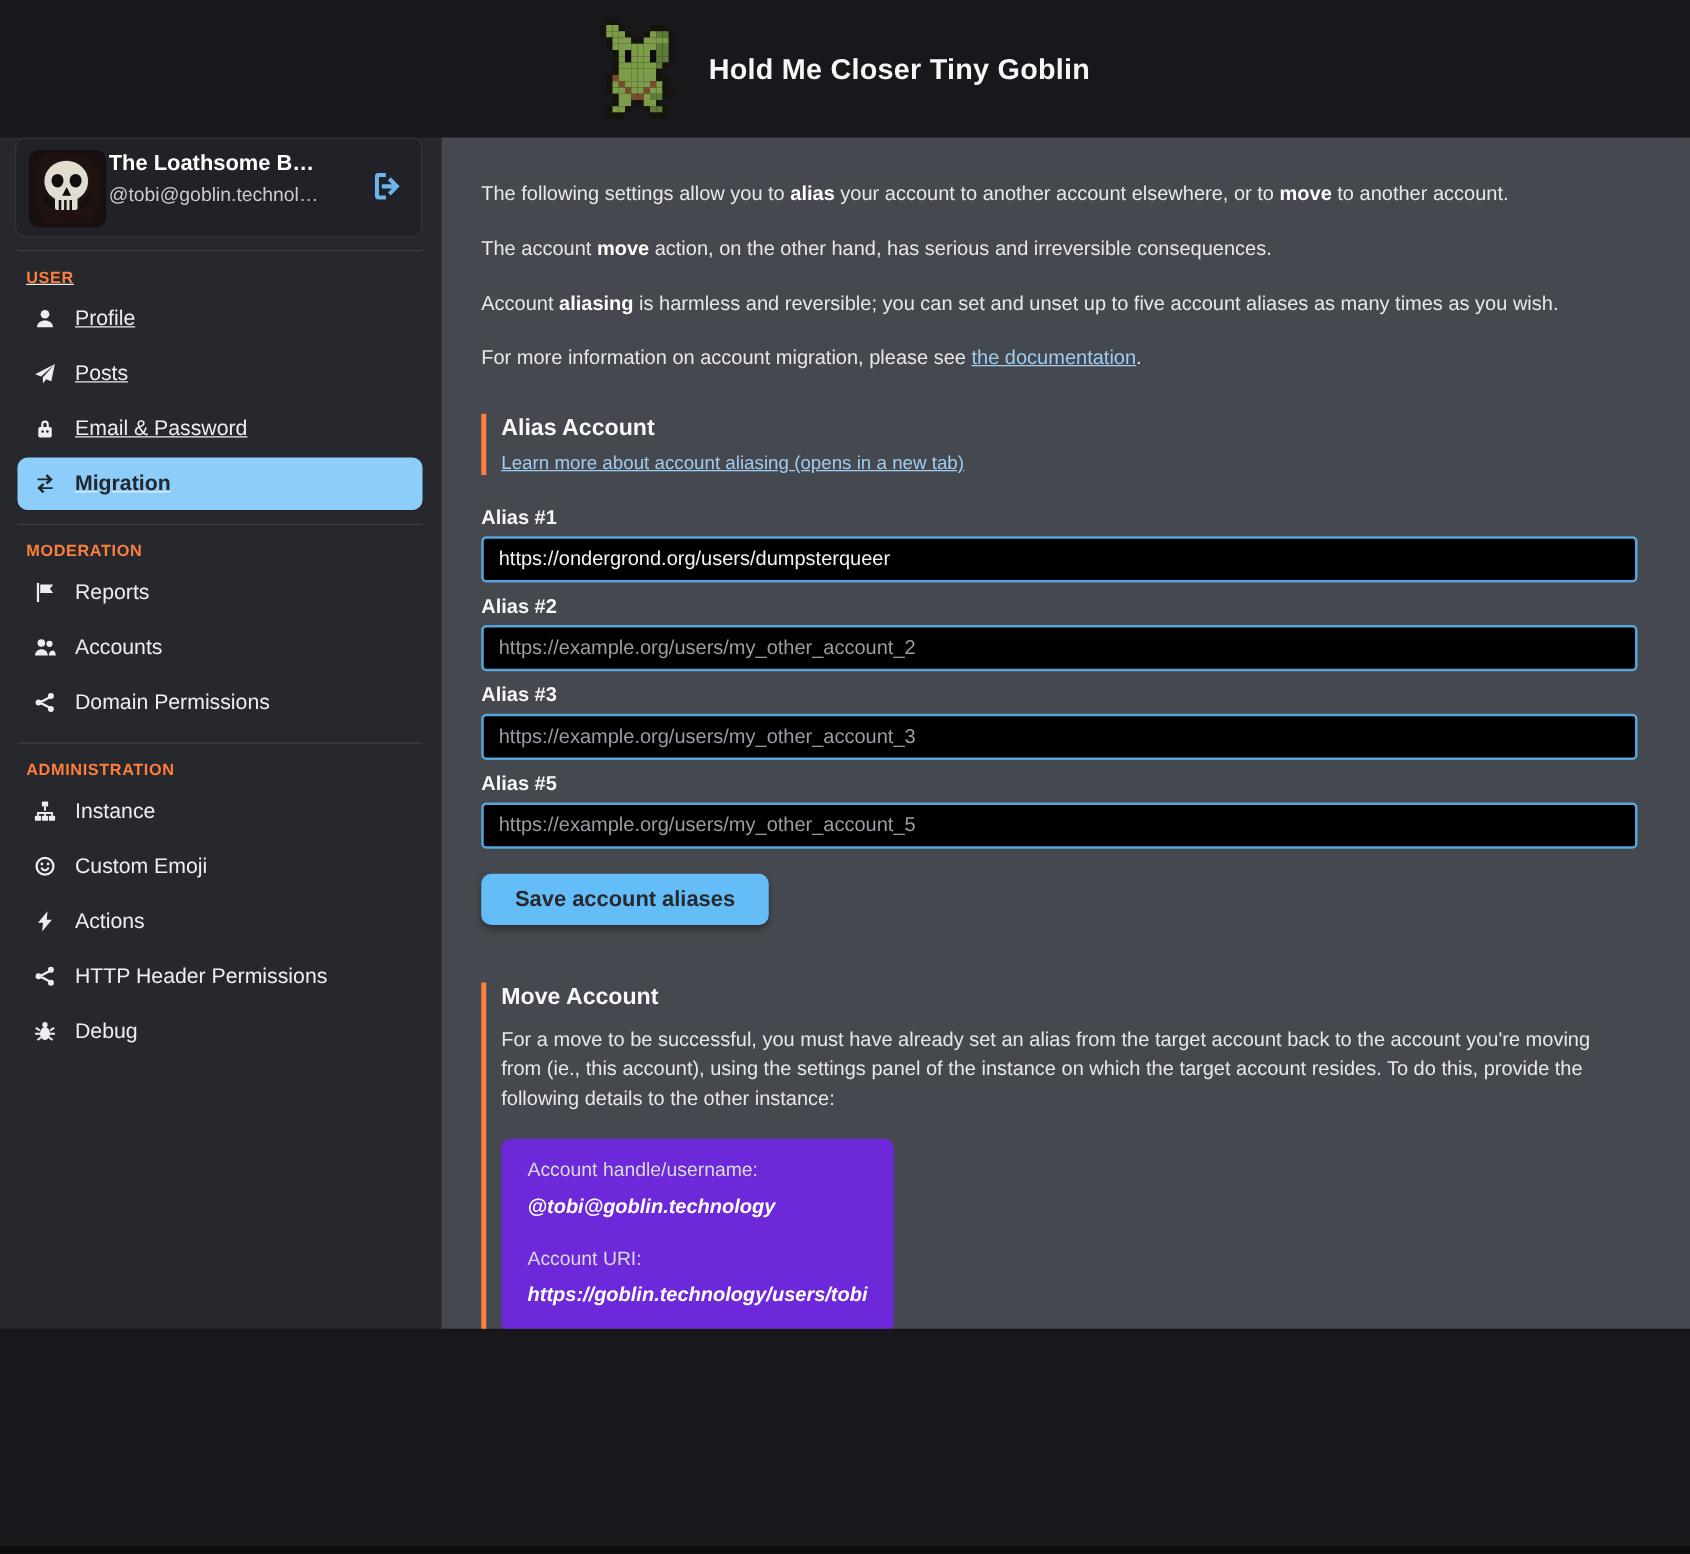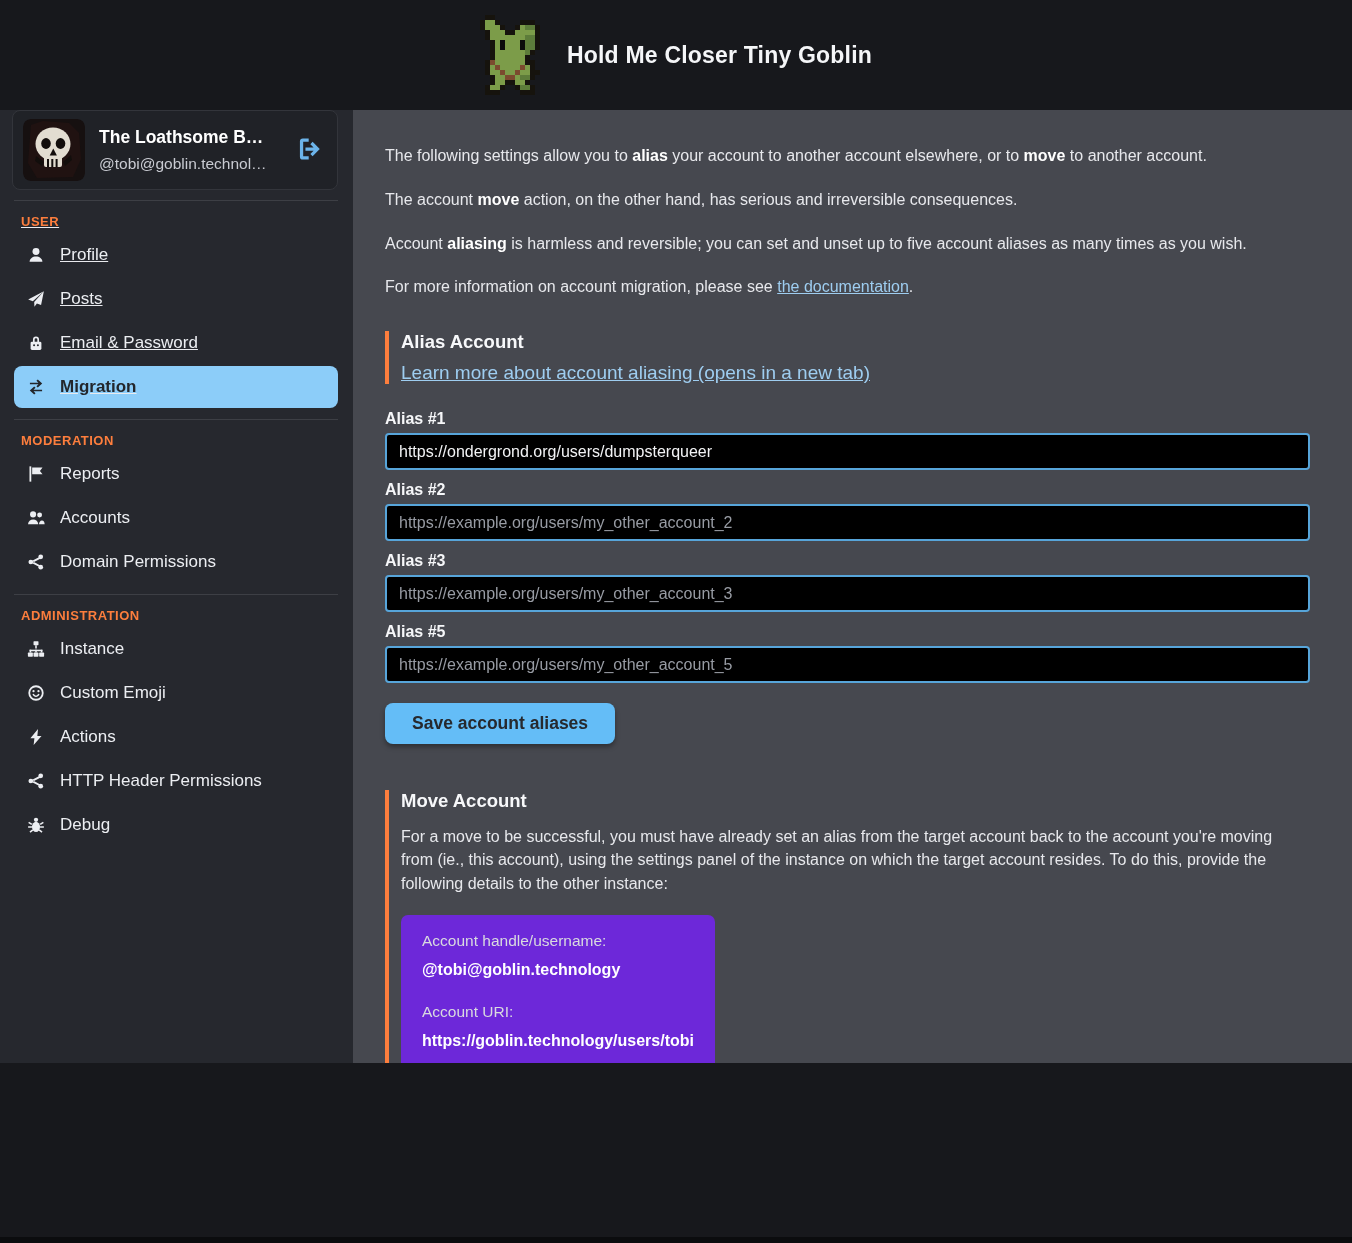--- a/index.html
+++ b/index.html
@@ -26,22 +26,22 @@
   .logo svg { display: block; image-rendering: pixelated; }
   .brand-title { font-size: 23px; font-weight: bold; color: #f5f6f8; letter-spacing: .2px; }
 
   
   .sidebar { background: #26282e; position: relative; }
   .user-card {
     margin: 0 15px 0 12px;
     background: #202227;
     border: 1px solid #33353b;
     border-radius: 8px;
-    padding: 21px 10px;
-    display: flex; align-items: center; gap: 14px;
+    padding: 9px 10px;
+    display: flex; gap: 2px;
     height: 80px;
   }
   .avatar svg { display: block; border-radius: 8px; }
   .user-meta { flex: 1; min-width: 0; }
   .user-name { font-weight: bold; font-size: 17.5px; color: #ffffff; margin-bottom: 7px; white-space: nowrap; }
   .user-handle { font-size: 15.5px; color: #c9cbd2; white-space: nowrap; }
   .logout {
     background: none; border: none; padding: 0 4px; cursor: pointer;
     color: var(--logout-blue, #6cb4ea); display: flex; align-items: center;
   }
@@ -75,21 +75,21 @@
     padding: 36px 42px 0 32px;
     overflow: hidden;
   }
   .content h1 {
     margin: 0 0 24px; font-size: 23px; font-weight: bold; color: #fafbfc;
   }
   p.intro { margin: 0 0 23px; font-size: 16px; line-height: 1.3; color: #e7e8ec; }
   p.intro strong, .info-value { color: #ffffff; }
   a.link {
     color: var(--link-blue, #9ecdf0); text-decoration: underline; cursor: pointer;
-    font-size: 19px;
+    font-size: 15px;
   }
   .accent-block {
     border-left: 4px solid var(--accent-orange, #fd7e3d);
     padding-left: 12px;
   }
   .alias-header { margin: 33px 0 26px; }
   h2.section-title { margin: 0 0 9px; font-size: 18.5px; font-weight: bold; color: #f7f8fa; }
   .field { margin-bottom: 11px; }
   .field-label { display: block; font-weight: bold; font-size: 16px; color: #f6f7f9; margin-bottom: 5px; }
   .text-input {
@@ -110,21 +110,21 @@
     box-shadow: 0 3px 5px rgba(0,0,0,.35);
   }
   .move-section { margin-top: 46px; padding-bottom: 2px; }
   .move-body { margin: 13px 0 20px; max-width: 885px; font-size: 16px; line-height: 1.45; color: #e7e8ec; }
   .info-box {
     background: #6d28d9; border-radius: 7px;
     padding: 17px 21px; width: fit-content; min-width: 300px;
     margin-bottom: 16px;
   }
   .info-label { font-size: 15.5px; color: #d9dadf; margin-bottom: 11px; }
-  .info-value { font-size: 16px; font-weight: bold; margin-bottom: 24px; }
+  .info-value { font-size: 16px; font-weight: bold; margin-bottom: 24px; font-style: italic; }
   .info-value.last { margin-bottom: 2px; }
   .bottom-edge {
     position: fixed; left: 0; right: 0; bottom: 0; height: 6px;
     background: #0b0c0e;
   }
 </style>
 </head>
 <body>
 
 <div class="app">

